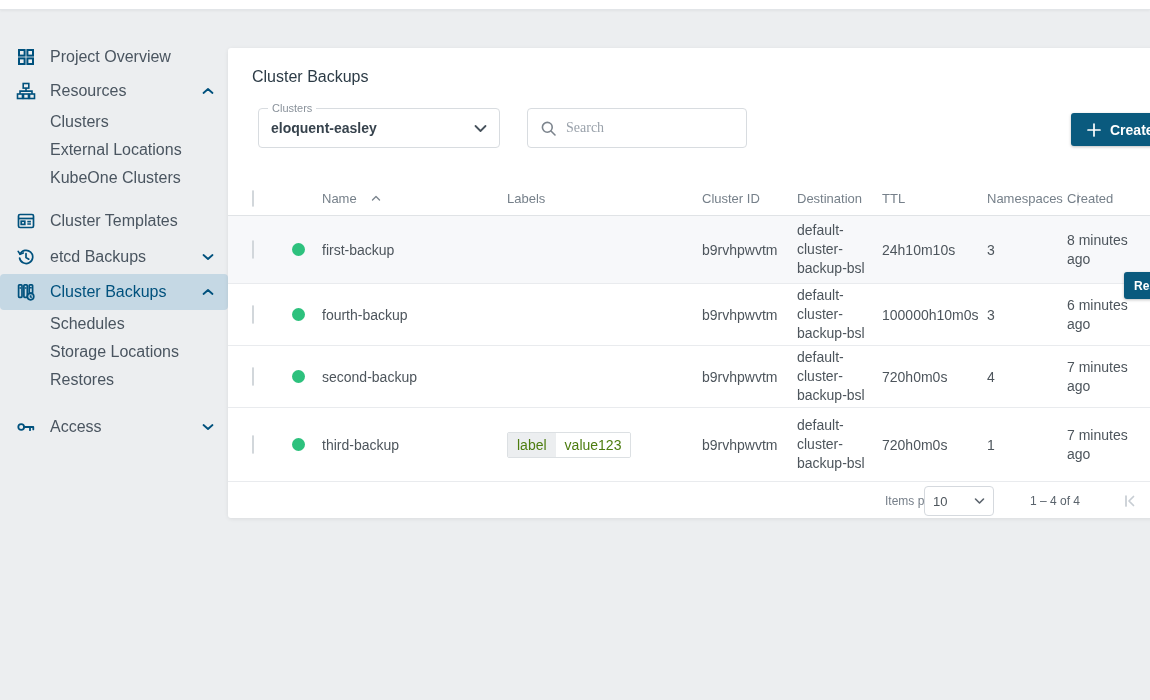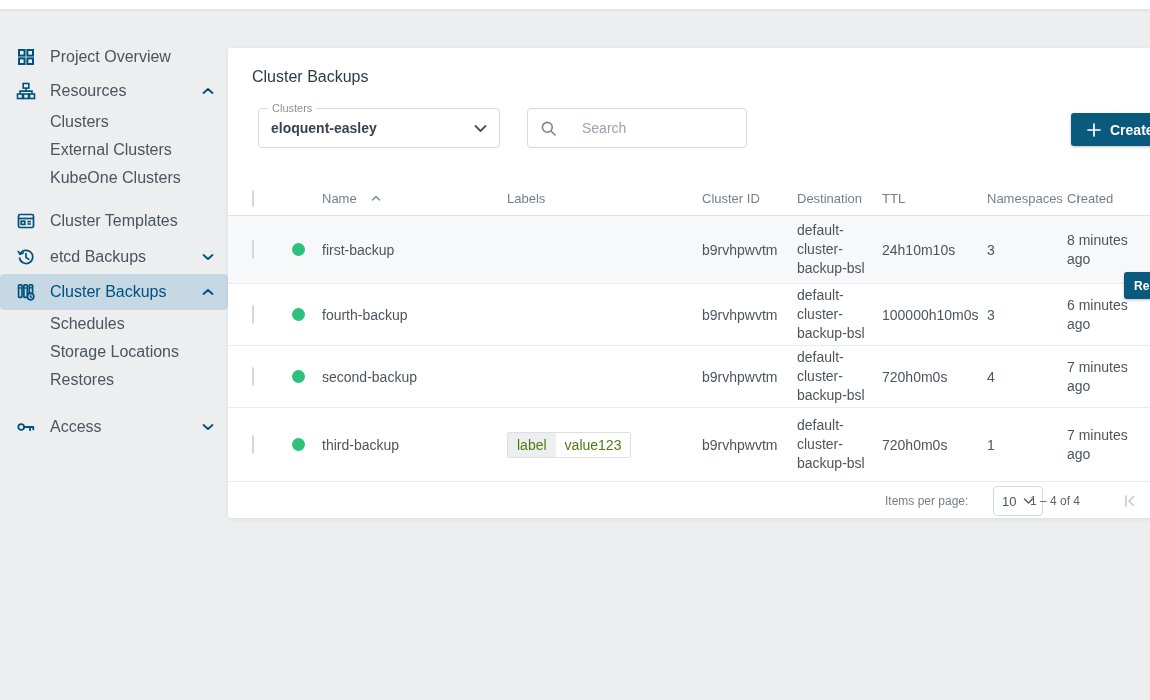--- a/index.html
+++ b/index.html
@@ -55,21 +55,21 @@
   }
   .clusters-field .field-value { flex: 1; font-size: 14px; font-weight: 600; color: #37434d; }
 
   .search-field {
     position: absolute; left: 299px; top: 60px; width: 220px; height: 40px;
     border: 1px solid #d8dce0; border-radius: 4px;
     display: flex; align-items: center; padding: 0 12px; gap: 9px;
   }
   .search-field input {
     border: none; outline: none; flex: 1; min-width: 0;
-    font-family: Liberation Sans, sans-serif; font-size: 14px; color: #37434d; margin-left: 16px;
+    font-family: Liberation Serif, serif; font-size: 14px; color: #37434d;
   }
   .search-field input::placeholder { color: #9aa2ab; }
 
   .create-btn {
     position: absolute; left: 843px; top: 65px; height: 33px; padding: 0 16px;
     background: #0a5a7e; color: #ffffff; border: none; border-radius: 3px;
     display: flex; align-items: center; gap: 9px;
     font-family: "Liberation Sans", sans-serif; font-size: 14px; font-weight: 600; cursor: pointer;
     box-shadow: 0 1px 3px rgba(0,0,0,.25);
   }
@@ -113,22 +113,22 @@
     background: #0a5a7e; color: #fff; border: none; border-radius: 3px;
     font-family: "Liberation Sans", sans-serif; font-size: 12px; font-weight: 600;
     display: flex; align-items: center; cursor: pointer; white-space: nowrap;
     box-shadow: 0 1px 3px rgba(0,0,0,.25); z-index: 3;
   }
 
   
   .pag-row { position: relative; height: 38px; }
   .pp-label { position: absolute; left: 657px; top: 50%; transform: translateY(-50%); font-size: 12px; color: #767f89; }
   .pp-select {
-    position: absolute; left: 765px; top: 50%; transform: translateY(-50%);
-    width: 50px; height: 30px; border: 1px solid #d5d9de; border-radius: 4px;
+    position: absolute; left: 696px; top: 50%; transform: translateY(-50%);
+    width: 70px; height: 30px; border: 1px solid #d5d9de; border-radius: 4px;
     display: flex; align-items: center; justify-content: space-between; padding: 0 8px;
     font-size: 13px; color: #4d555c; cursor: pointer; background: #fff;
   }
   .pp-range { position: absolute; left: 802px; top: 50%; transform: translateY(-50%); font-size: 12px; color: #5a636c; }
   .pp-first { position: absolute; left: 893px; top: 50%; transform: translateY(-50%); display: flex; cursor: default; }
 </style>
 </head>
 <body>
 
 <div class="topbar"></div>
@@ -166,21 +166,21 @@
       <svg width="12" height="8" viewBox="0 0 12 8">
           <polyline points="1.5,6 6,2 10.5,6" fill="none" stroke="#00517d" stroke-width="1.8" stroke-linecap="round" stroke-linejoin="round"></polyline>
         </svg>
     </span>
   </div>
 
   <div class="nav-item nav-sub">
     <span class="nav-label">Clusters</span>
   </div>
   <div class="nav-item nav-sub">
-    <span class="nav-label">External Clusters</span>
+    <span class="nav-label">External Locations</span>
   </div>
   <div class="nav-item nav-sub">
     <span class="nav-label">KubeOne Clusters</span>
   </div>
 
   <div class="nav-gap-sm"></div>
 
   <div class="nav-item">
     <span class="nav-icon">
       <svg width="20" height="20" viewBox="0 0 20 20">

